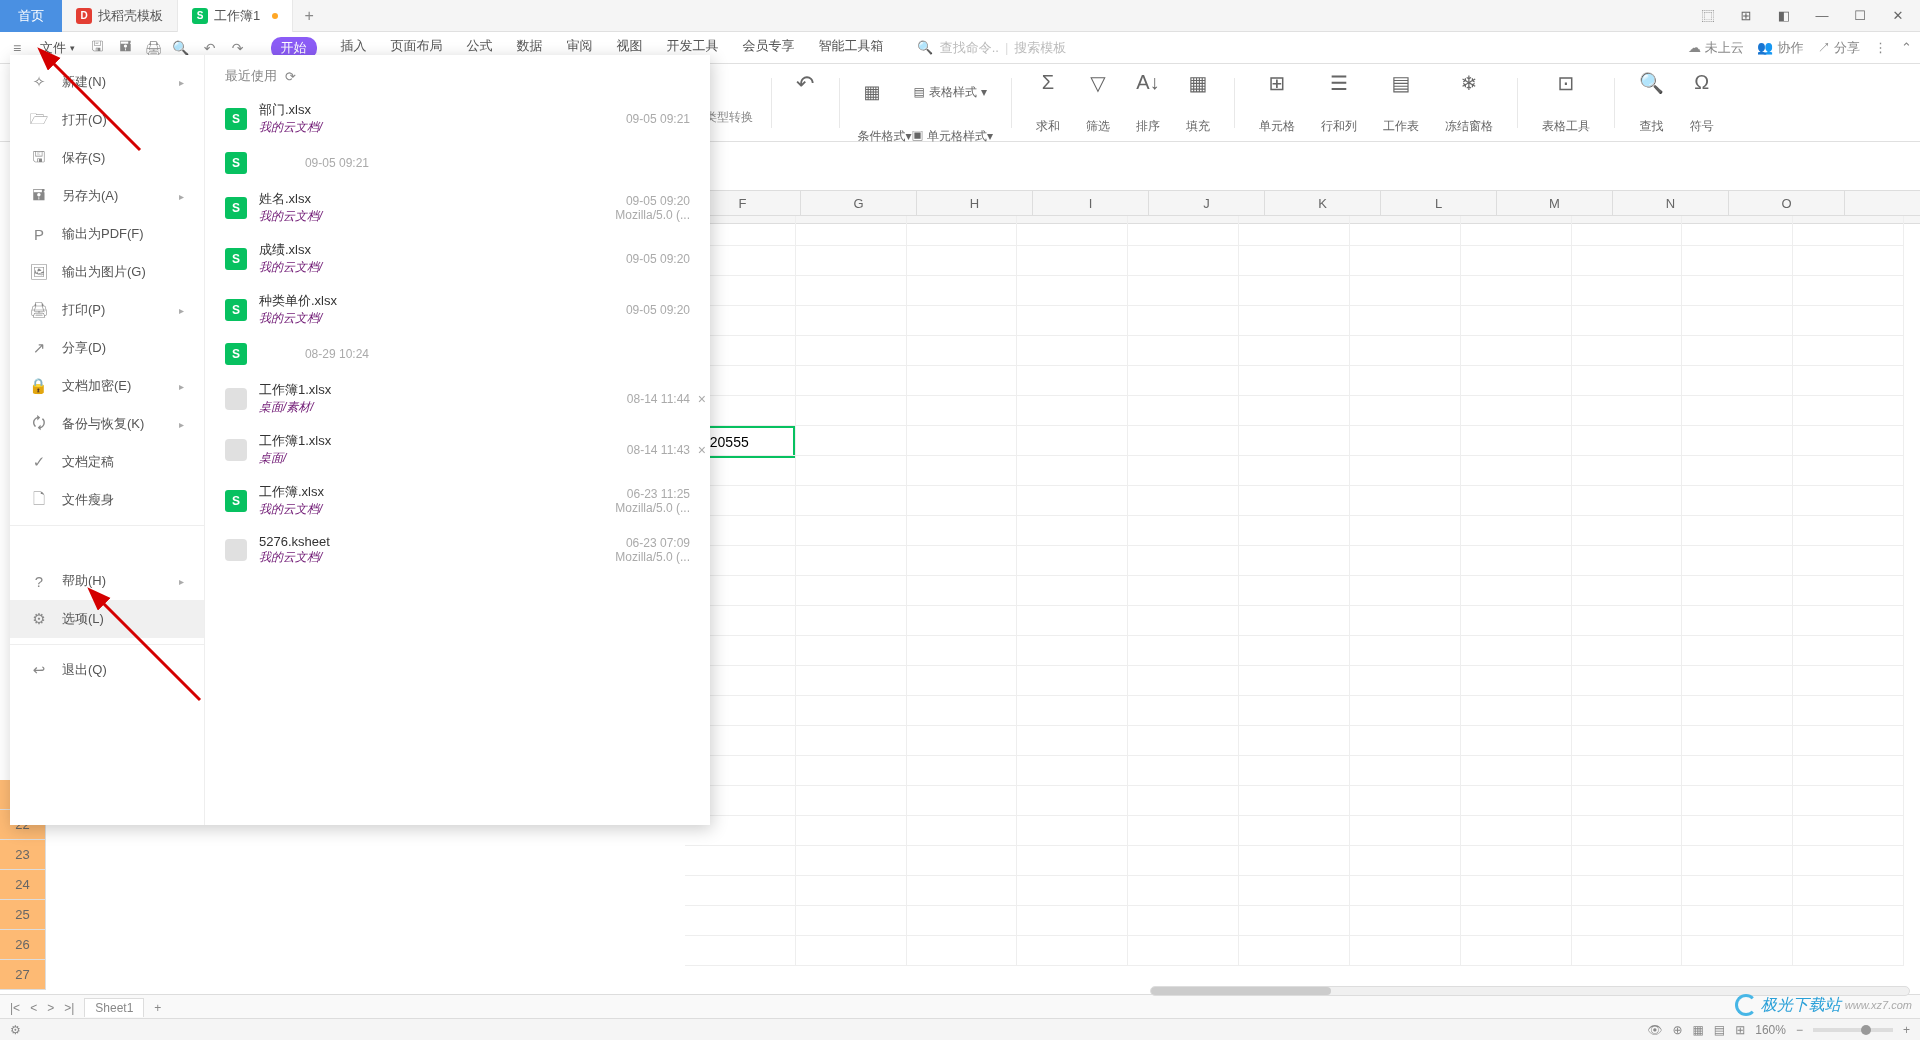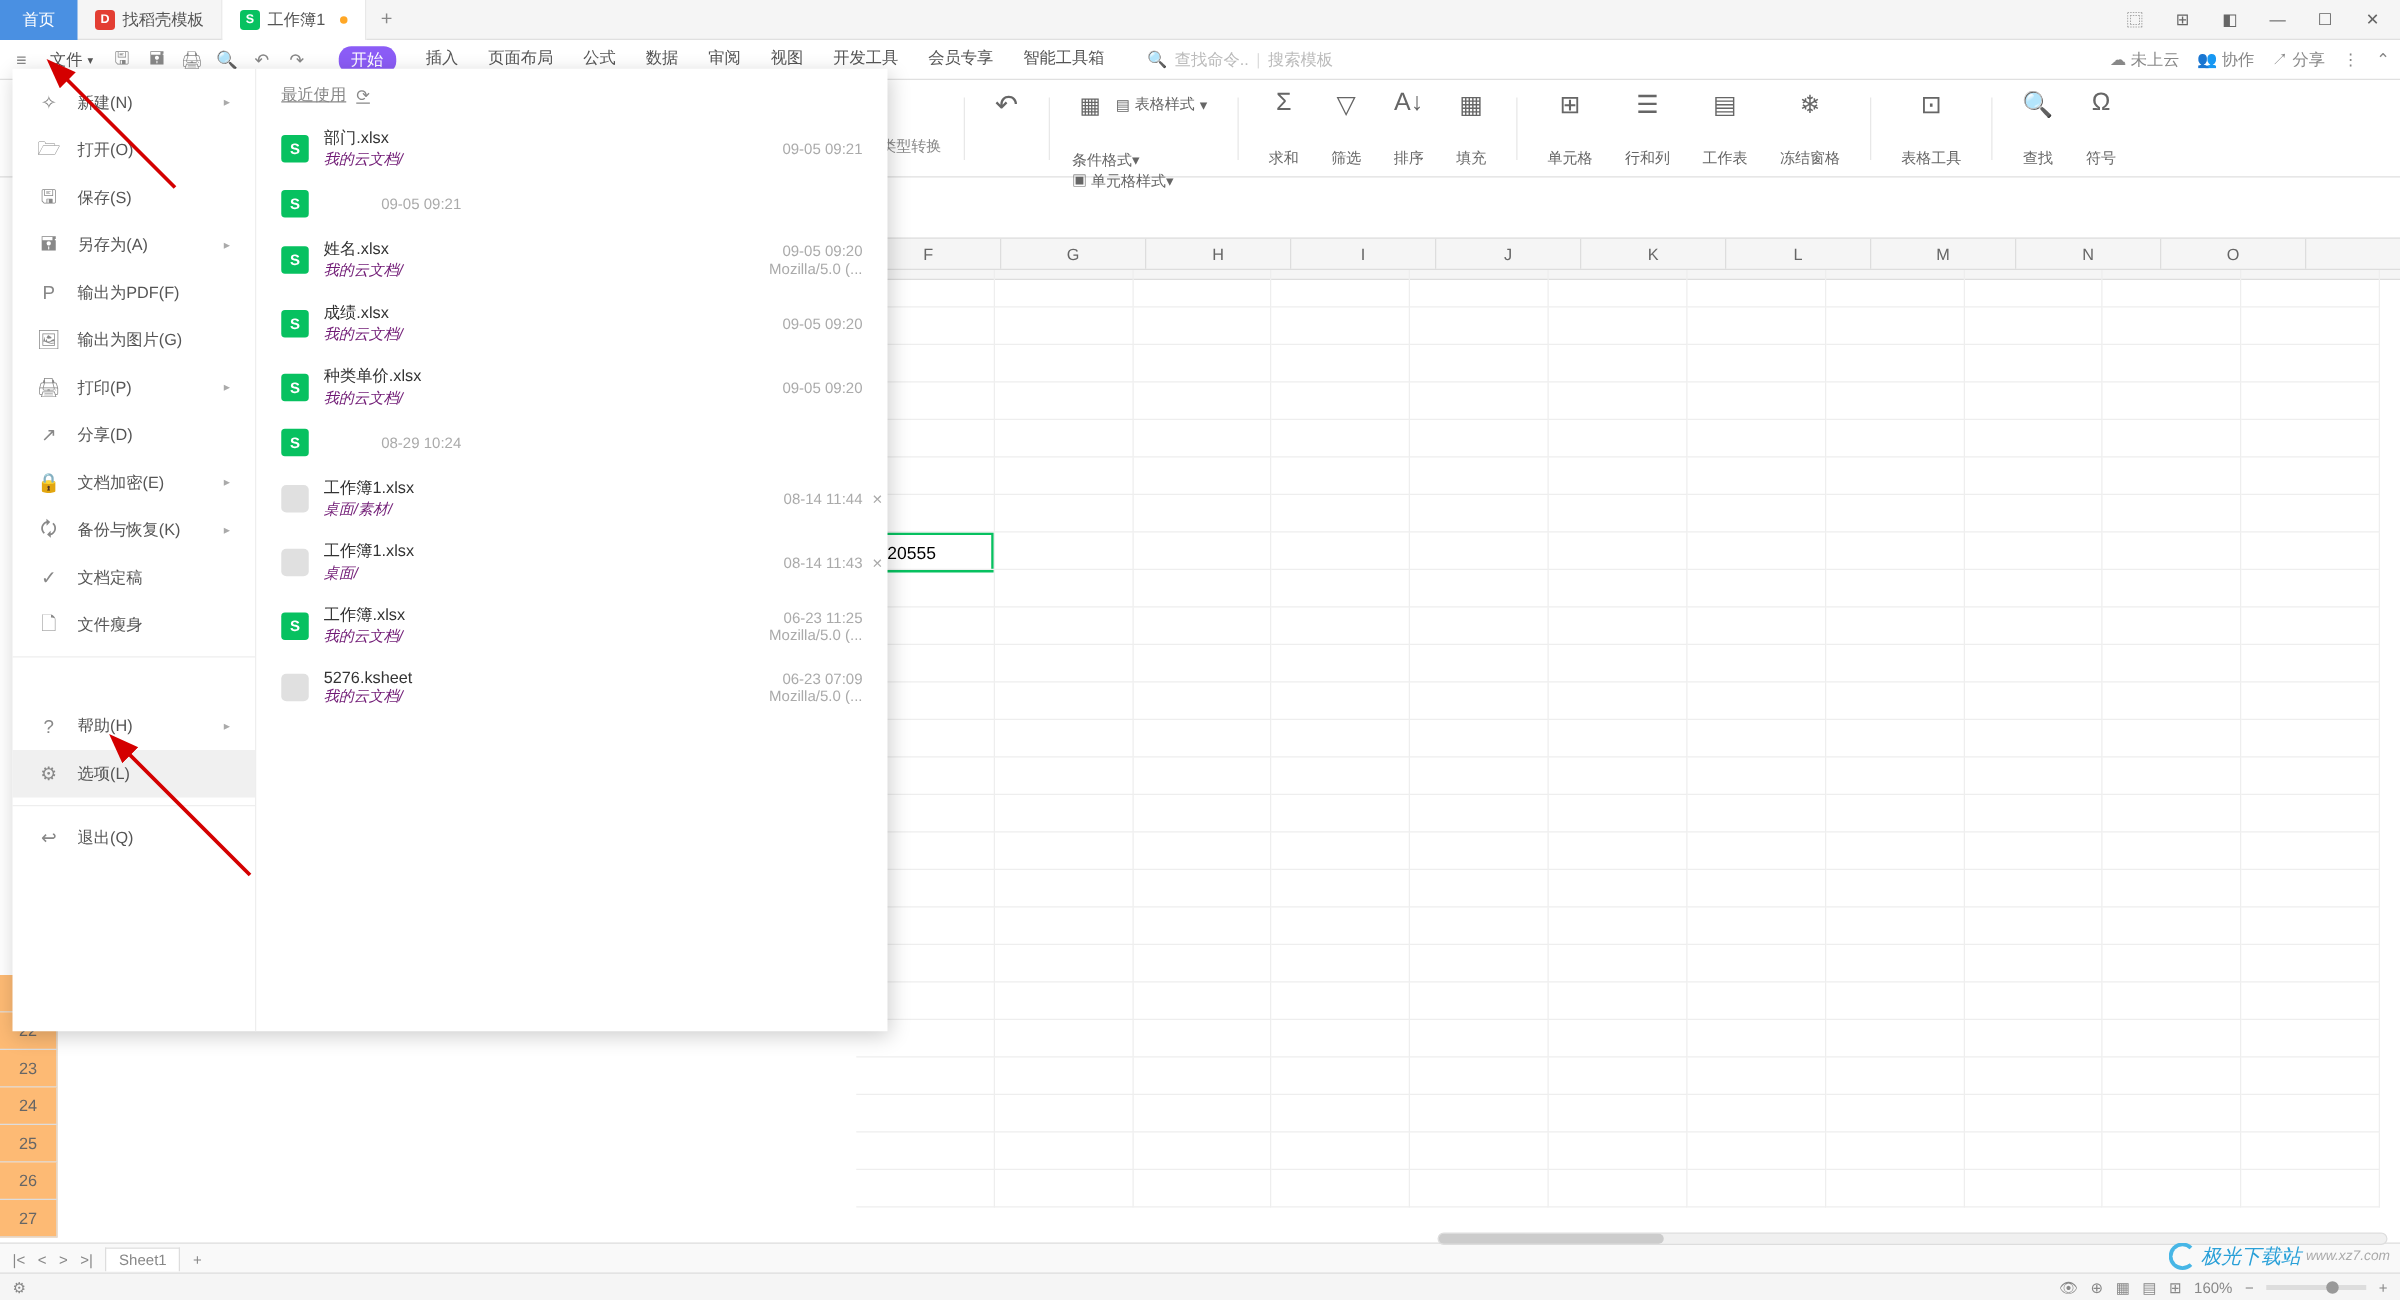--- a/index.html
+++ b/index.html
@@ -37,21 +37,21 @@
 
 
 .file-menu { position: absolute; top: 55px; left: 10px; width: 700px; height: 770px; background: #fff; box-shadow: 2px 4px 16px rgba(0,0,0,0.2); display: flex; z-index: 100; }
 .fm-left { width: 195px; border-right: 1px solid #eee; padding: 8px 0; }
 .fm-item { display: flex; align-items: center; padding: 10px 20px; font-size: 13px; color: #555; gap: 14px; cursor: pointer; position: relative; }
 .fm-item:hover, .fm-item.hover { background: #f0f0f0; }
 .fm-item .chevron { margin-left: auto; color: #aaa; font-size: 10px; }
 .fm-icon { width: 18px; height: 18px; color: #888; font-size: 15px; display: inline-flex; align-items: center; justify-content: center; }
 .fm-divider { height: 1px; background: #eee; margin: 6px 0; }
 .fm-right { flex: 1; padding: 12px 0; }
-.fm-header { padding: 0 20px 8px 20px; font-size: 13px; color: #888; display: flex; align-items: center; gap: 8px; text-decoration: underline; }
+.fm-header { padding: 0 20px 8px 20px; font-size: 13px; color: #888; display: flex; align-items: center; gap: 8px; }
 .recent-item { display: flex; align-items: center; padding: 8px 20px; gap: 12px; position: relative; }
 .recent-info { flex: 1; }
 .recent-name { font-size: 13px; color: #333; }
 .recent-path { font-size: 12px; color: #701a75; font-style: italic; }
 .recent-meta { font-size: 12px; color: #aaa; text-align: right; width: 110px; }
 .recent-close { position: absolute; right: 4px; color: #aaa; font-size: 14px; cursor: pointer; }
 .ico-gray { width: 22px; height: 22px; background: #e0e0e0; border-radius: 4px; }
 
 
 .sheet-area { position: absolute; top: 142px; left: 0; right: 0; bottom: 40px; overflow: hidden; }
@@ -168,21 +168,21 @@
   <div class="rb-sep"></div>
   <div style="display:flex;flex-direction:column;gap:4px;">
     <div class="rb-group" style="flex-direction:row;gap:12px;">
       <span style="font-size:18px;">▦</span>
       <span style="display:flex;align-items:center;gap:4px;">
           <span>▤</span>
           <span>表格样式</span>
           <span>▾</span>
         </span>
     </div>
-    <div style="display:flex;gap:0;font-size:12px;flex-direction:column;">
+    <div style="display:flex;gap:0;font-size:12px;">
       <span><span>条件格式</span>▾</span>
       <span><span>▣</span> <span>单元格样式</span>▾</span>
     </div>
   </div>
   <div class="rb-sep"></div>
   <div class="rb-group">
       <span style="font-size:20px;">Σ</span>
       <span>求和</span>
     </div>
   <div class="rb-group">

